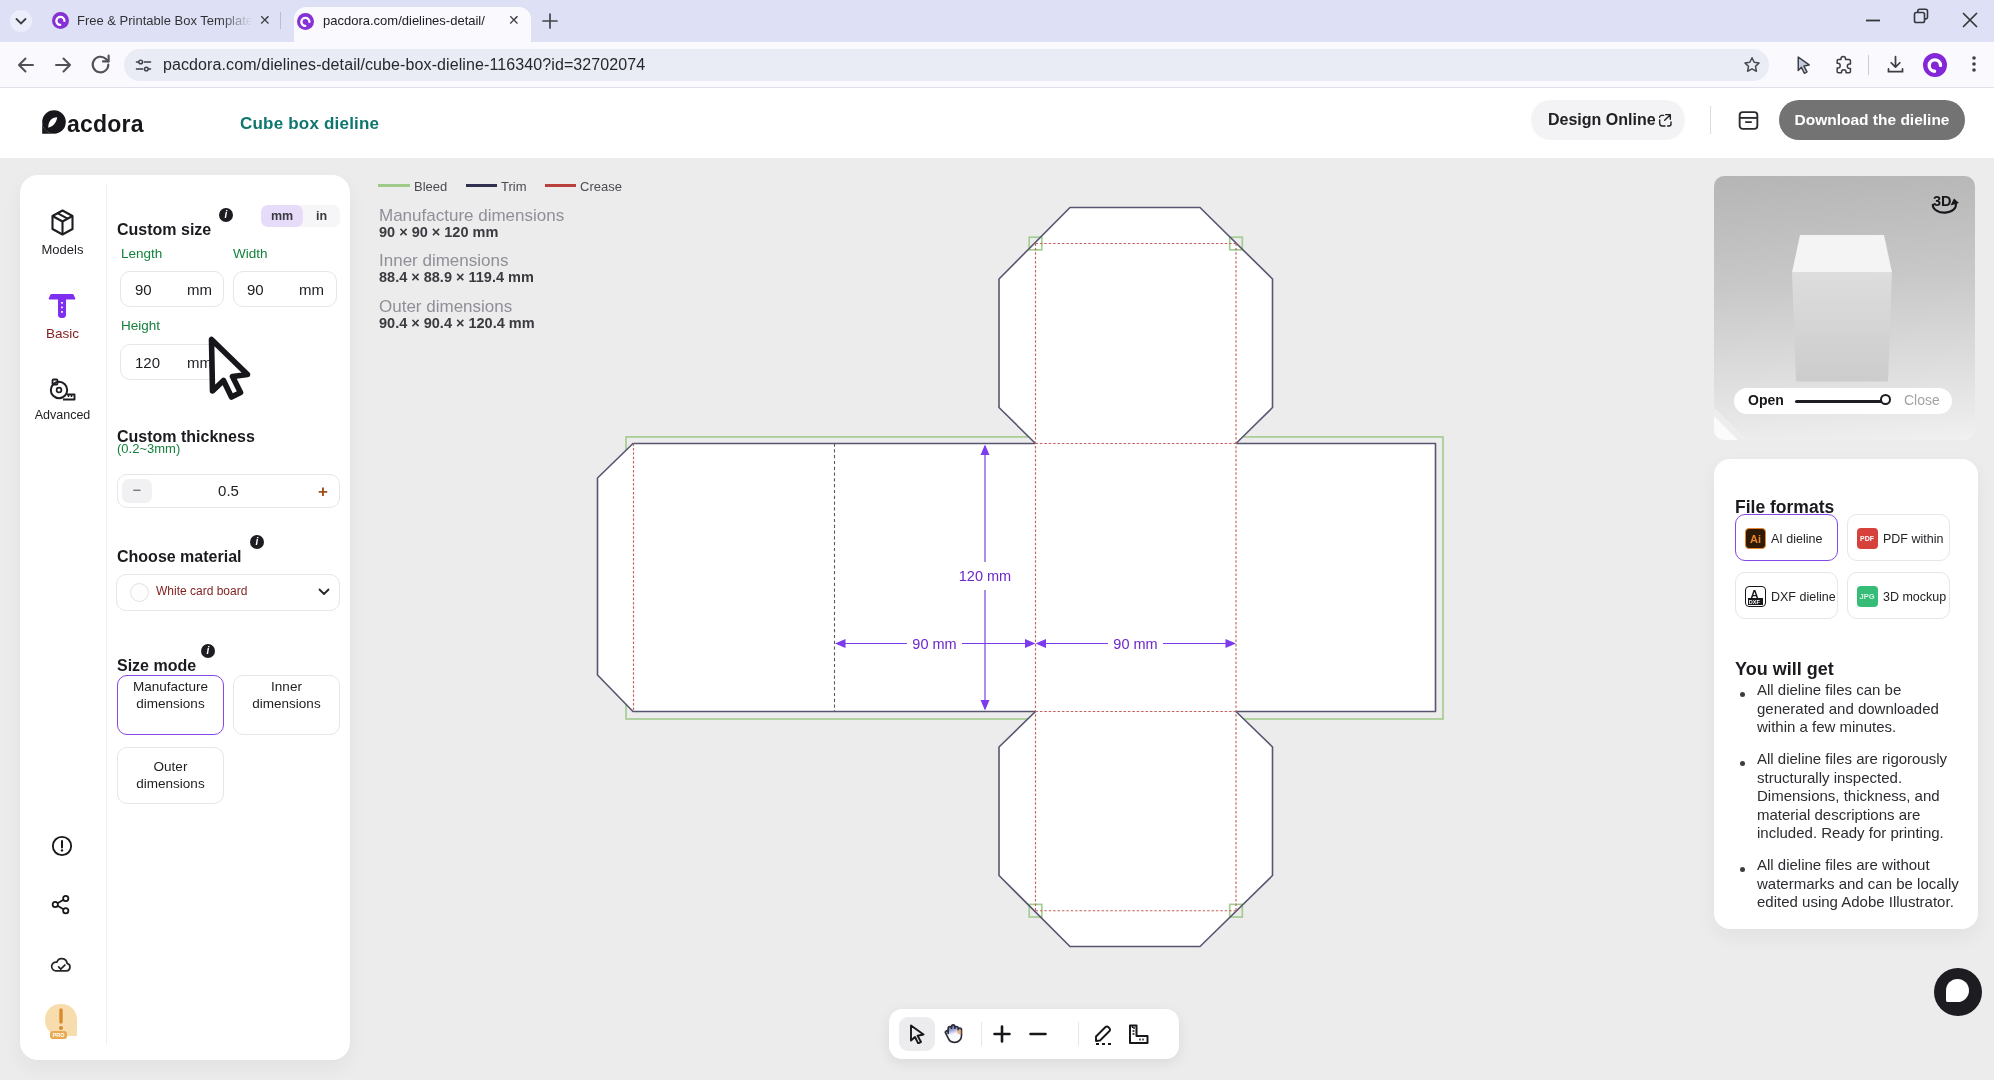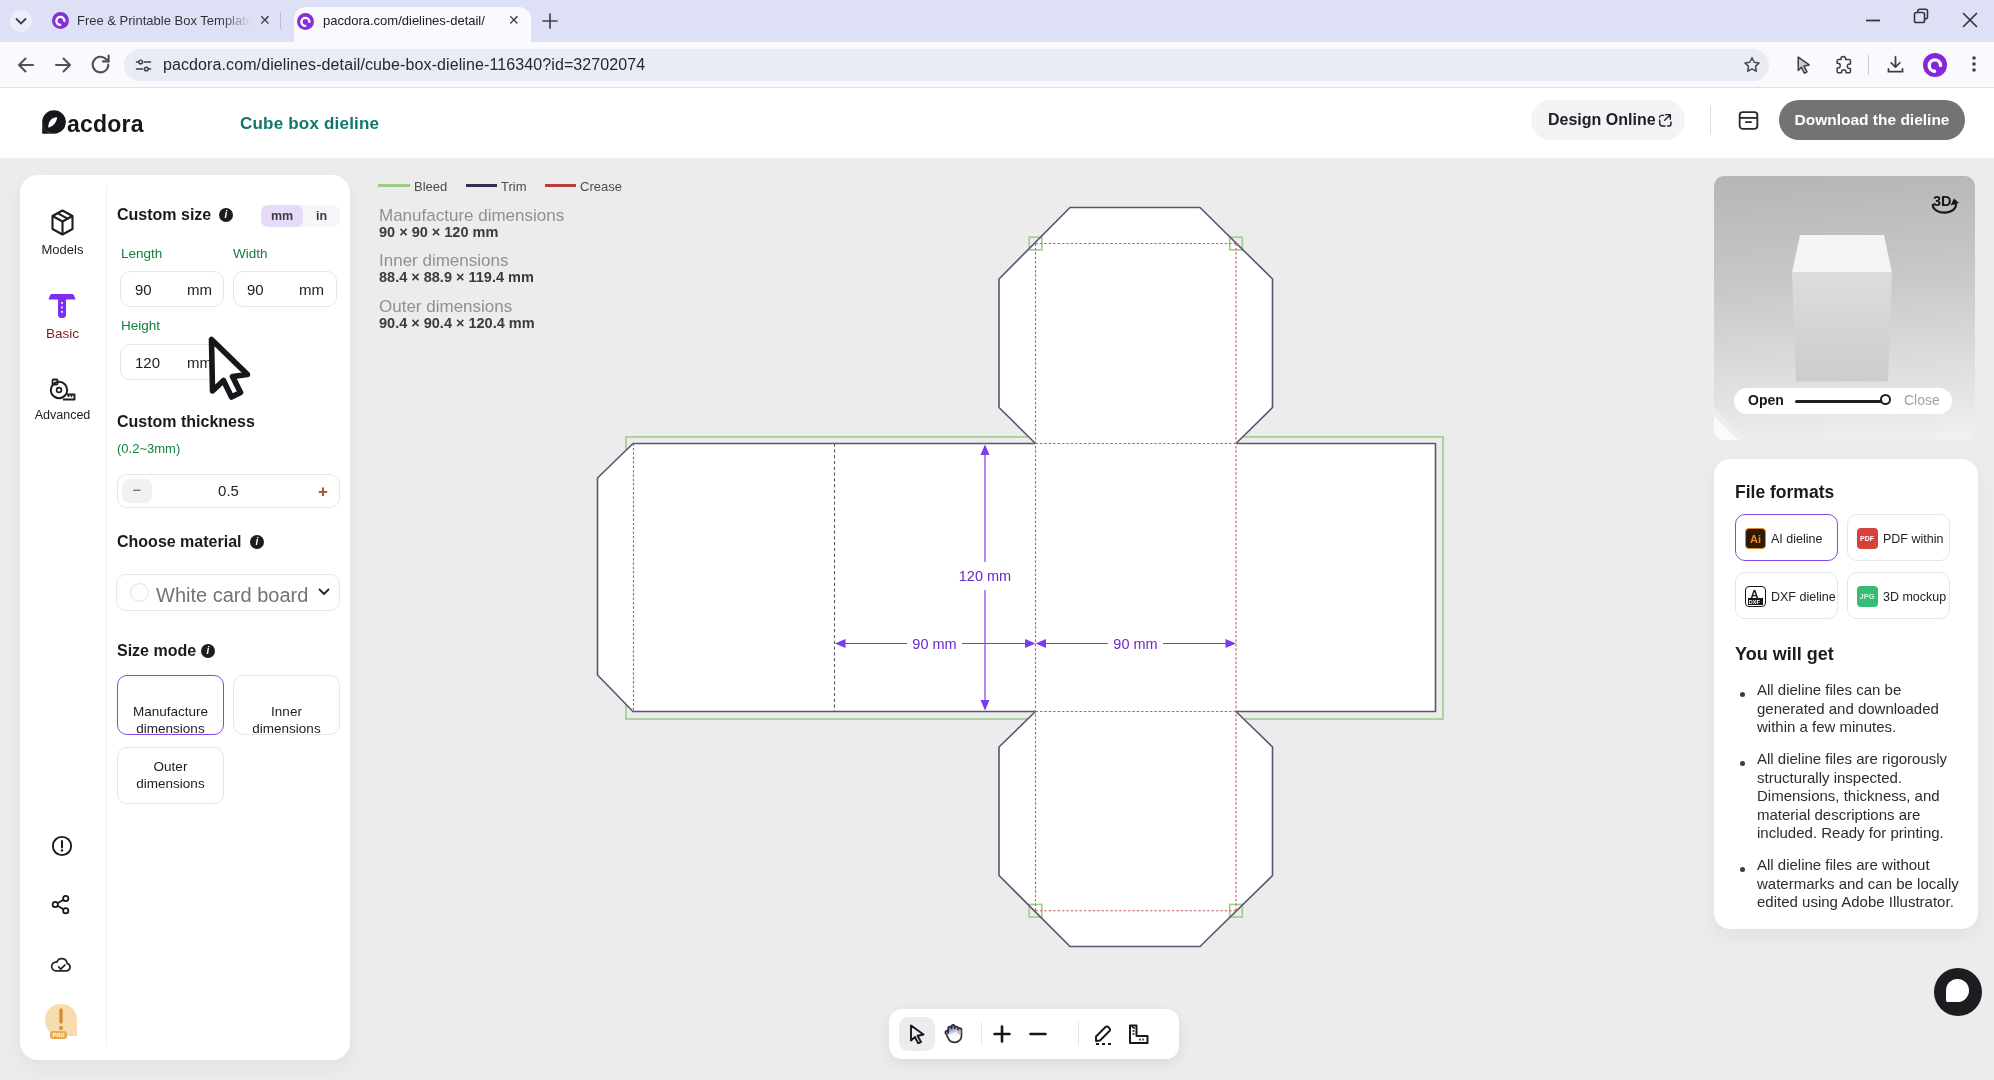--- a/index.html
+++ b/index.html
@@ -20,26 +20,26 @@
 #pagehead { position:absolute; left:0; top:88px; width:1994px; height:70px; background:#ffffff; }
 #ptitle { position:absolute; left:240px; top:114px; font-size:17px; font-weight:700; color:#0f766e; letter-spacing:0.2px; }
 #designbtn { position:absolute; left:1531px; top:100px; width:154px; height:40px; background:#f3f3f6; border-radius:20px; font-size:16px; font-weight:600; color:#202025; text-align:left; line-height:40px; padding-left:17px; }
 #dlbtn { position:absolute; left:1779px; top:100px; width:186px; height:40px; background:#737373; border-radius:20px; color:#fff; font-size:15.5px; font-weight:600; text-align:center; line-height:40px; }
 .hdiv { position:absolute; left:1710px; top:106px; width:1px; height:28px; background:#dcdce2; }
 
 
 #sidebar { position:absolute; left:20px; top:175px; width:330px; height:885px; background:#fff; border-radius:18px; box-shadow:0 8px 20px rgba(40,40,60,0.05); }
 #sidebar .vdiv { position:absolute; left:86px; top:10px; width:1px; height:860px; background:#f0f0f3; }
 .navlbl { position:absolute; width:85px; text-align:center; font-size:13px; color:#1d1d22; }
-.ctit { position:absolute; font-size:16px; font-weight:700; color:#1a1a1f; letter-spacing:0px; }
+.ctit { position:absolute; font-size:16px; font-weight:700; color:#1a1a1f; letter-spacing:0px;margin-top:15px; }
 .glbl { position:absolute; font-size:13.5px; color:#15803d; }
 .ibox { position:absolute; border:1px solid #e6e6ea; border-radius:10px; background:#fff; }
 .ival { position:absolute; font-size:15px; color:#1d1d22; }
 .info { position:absolute; width:14px; height:14px; border-radius:50%; background:#1c1c21; color:#fff; font-size:10px; font-weight:700; text-align:center; line-height:14px; font-style:italic; }
-.modebtn { position:absolute; border:1px solid #e6e6ea; border-radius:10px; background:#fff; font-size:13.5px; color:#1d1d22; text-align:center; line-height:17px; padding-top:27px; }
+.modebtn { position:absolute; border:1px solid #e6e6ea; border-radius:10px; background:#fff; font-size:13.5px; color:#1d1d22; text-align:center; line-height:17px; padding-top:2px; }
 
 
 .legtxt { position:absolute; font-size:13px; color:#4b4b52; }
 .dimlab { position:absolute; font-size:17px; color:#8f8f98; }
 .dimval { position:absolute; font-size:14.5px; font-weight:700; color:#3a3a40; }
 
 
 #card3d { position:absolute; left:1714px; top:176px; width:261px; height:264px; border-radius:10px; background:linear-gradient(176deg,#b5b5b6 0%,#c8c8c9 40%,#e9e9ea 90%,#f1f1f1 100%); overflow:hidden; }
 #slider { position:absolute; left:20px; top:212px; width:218px; height:26px; background:#fff; border-radius:13px; }
 #fmtcard { position:absolute; left:1714px; top:459px; width:264px; height:470px; background:#fff; border-radius:16px; box-shadow:0 8px 20px rgba(40,40,60,0.05); }
@@ -238,21 +238,21 @@
 <div class="glbl" style="left:117px;top:441px;font-size:13px">(0.2~3mm)</div>
 <div class="ibox" style="left:117px;top:474px;width:223px;height:34px"></div>
 <div class="abs" style="left:122px;top:479px;width:30px;height:24px;border-radius:7px;background:#f1f1f4;text-align:center;line-height:22px;color:#55555c;font-size:15px;">−</div>
 <div class="abs" style="left:117px;top:482px;width:223px;text-align:center;font-size:15px;color:#1d1d22;">0.5</div>
 <div class="abs" style="left:308px;top:481px;width:30px;height:24px;text-align:center;line-height:22px;color:#9c501f;font-size:17px;font-weight:600;">+</div>
 
 <div class="ctit" style="left:117px;top:533px">Choose material</div>
 <div class="info" style="left:250px;top:535px">i</div>
 <div class="ibox" style="left:116px;top:574px;width:224px;height:37px"></div>
 <div class="abs" style="left:130px;top:583px;width:19px;height:19px;border-radius:50%;border:1px solid #e2e2e7;background:#fdfdfd;"></div>
-<div class="abs" style="left:156px;top:584px;font-size:20px;color:#737373;">White card board</div>
+<div class="abs" style="left:156px;top:584px;font-size:12px;color:#7f1d1d;">White card board</div>
 <svg class="abs" style="left:318px;top:588px" width="12" height="8" viewBox="0 0 12 8">
     <path d="M1.5 1.5 L6 6 L10.5 1.5" fill="none" stroke="#26262b" stroke-width="1.8" stroke-linecap="round" stroke-linejoin="round"></path>
   </svg>
 
 <div class="ctit" style="left:117px;top:642px">Size mode</div>
 <div class="info" style="left:201px;top:644px">i</div>
 <div class="modebtn" style="left:117px;top:675px;width:107px;height:60px;border:1.6px solid #8647e6;">Manufacture<br>dimensions</div>
 <div class="modebtn" style="left:233px;top:675px;width:107px;height:60px;">Inner<br>dimensions</div>
 <div class="modebtn" style="left:117px;top:747px;width:107px;height:57px;padding-top:10px;">Outer<br>dimensions</div>
 

